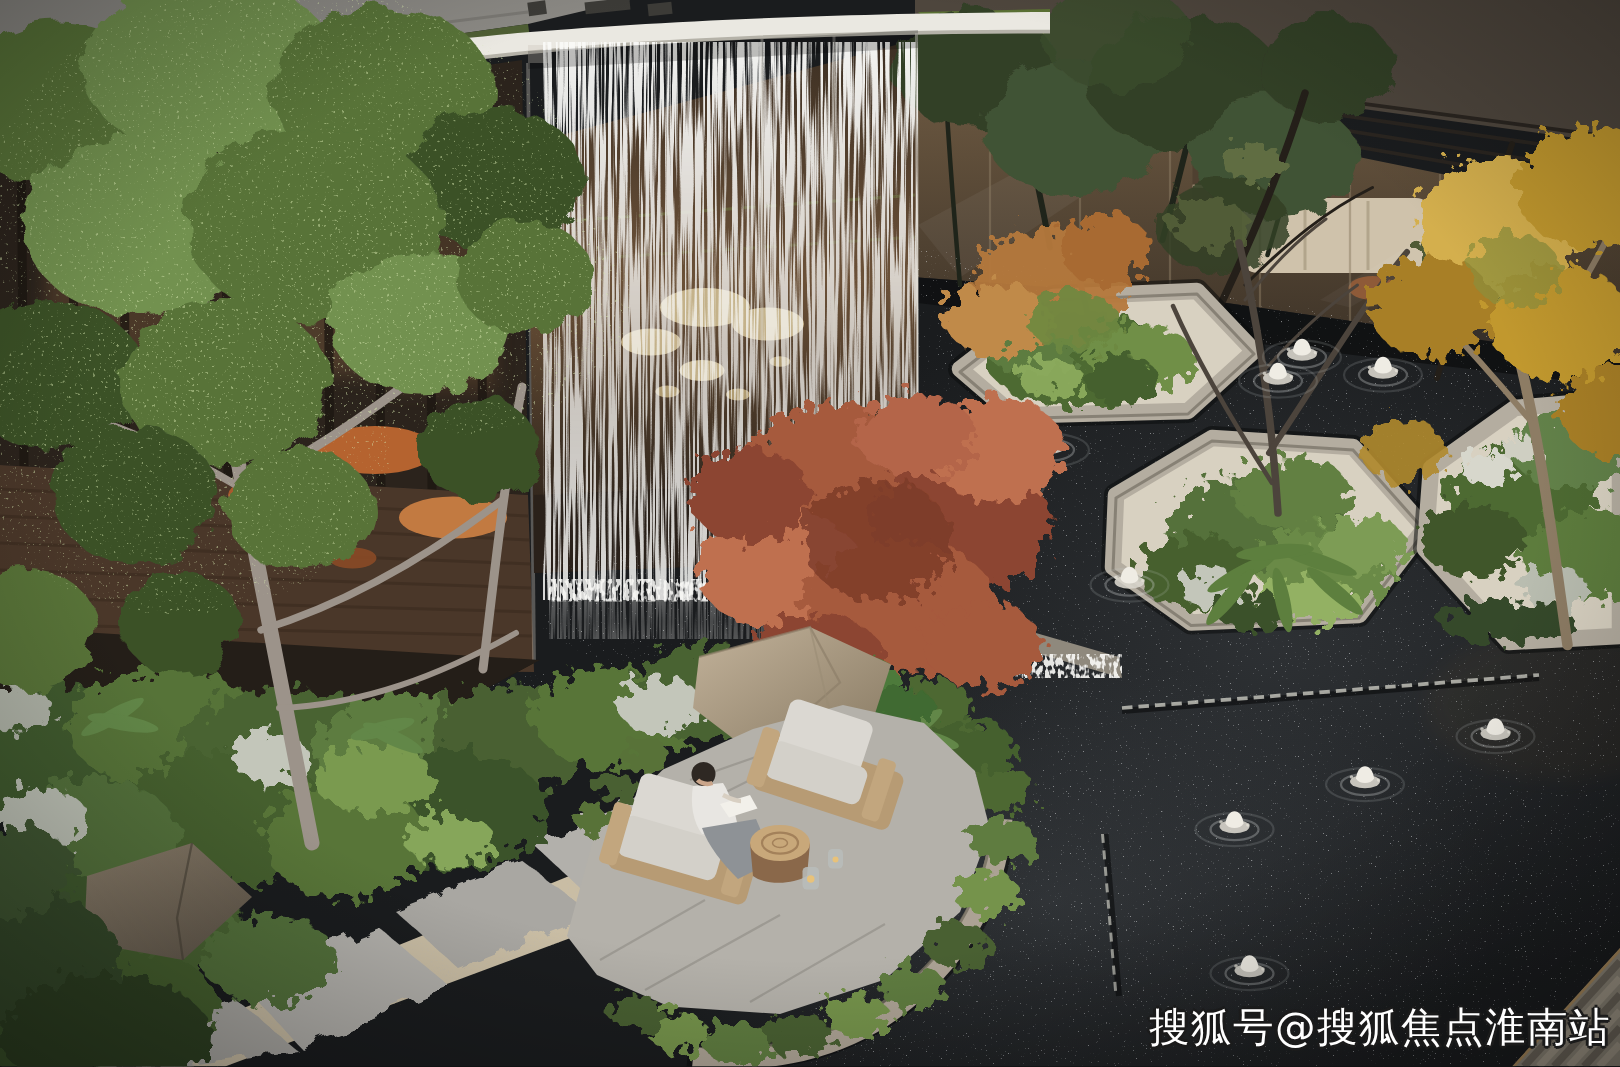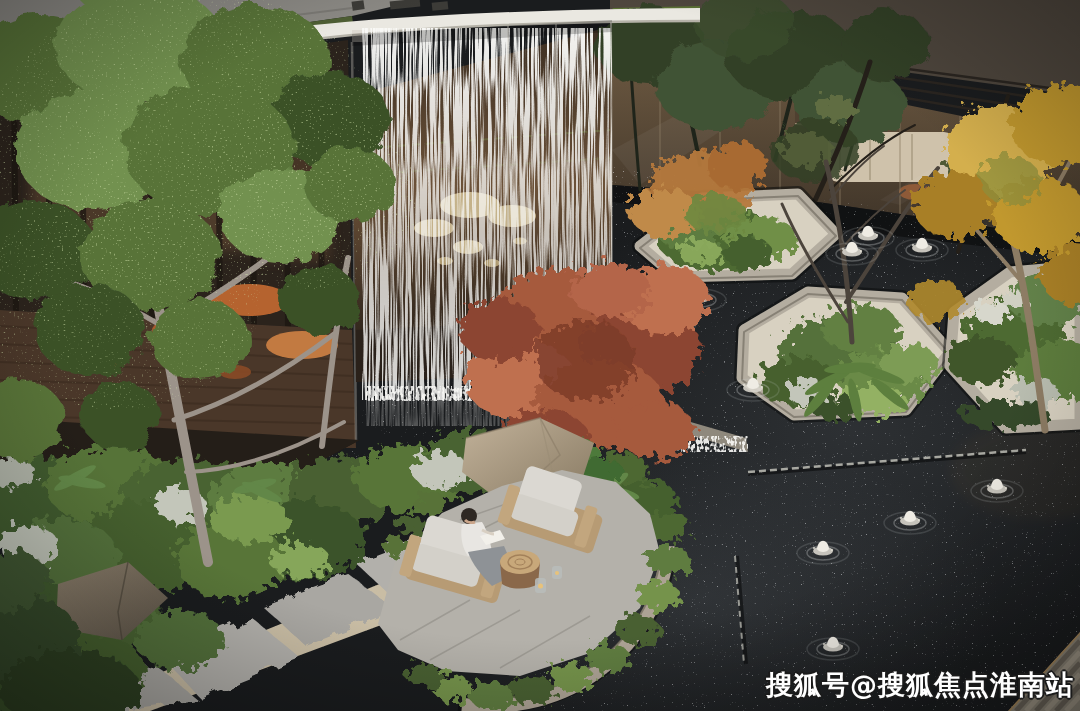--- a/index.html
+++ b/index.html
@@ -1,19 +1,19 @@
 <!DOCTYPE html>
 <html><head>
 <meta charset="utf-8">
 <style>
   html,body{margin:0;padding:0;background:#0c0d0e;}
   .stage{position:relative;width:1080px;height:711px;overflow:hidden;background:#16181a;
          font-family:"DejaVu Sans","Liberation Sans",sans-serif;}
   .stage svg{position:absolute;left:0;top:0;}
-  .watermark{position:absolute;right:6px;bottom:8px;font-size:27px;font-weight:700;
+  .watermark{position:absolute;right:6px;bottom:8px;font-size:27px;font-weight:400;
     letter-spacing:1px;color:#ffffff;white-space:nowrap;
     text-shadow:-2px 0 0 #1b1b1b,2px 0 0 #1b1b1b,0 -2px 0 #1b1b1b,0 2px 0 #1b1b1b,
       -1px -1px 0 #1b1b1b,1px 1px 0 #1b1b1b,-1px 1px 0 #1b1b1b,1px -1px 0 #1b1b1b;}
 </style>
 </head>
 <body>
 
 <div class="stage">
 <svg width="1080" height="711" viewBox="0 0 1080 711">
   <defs>

